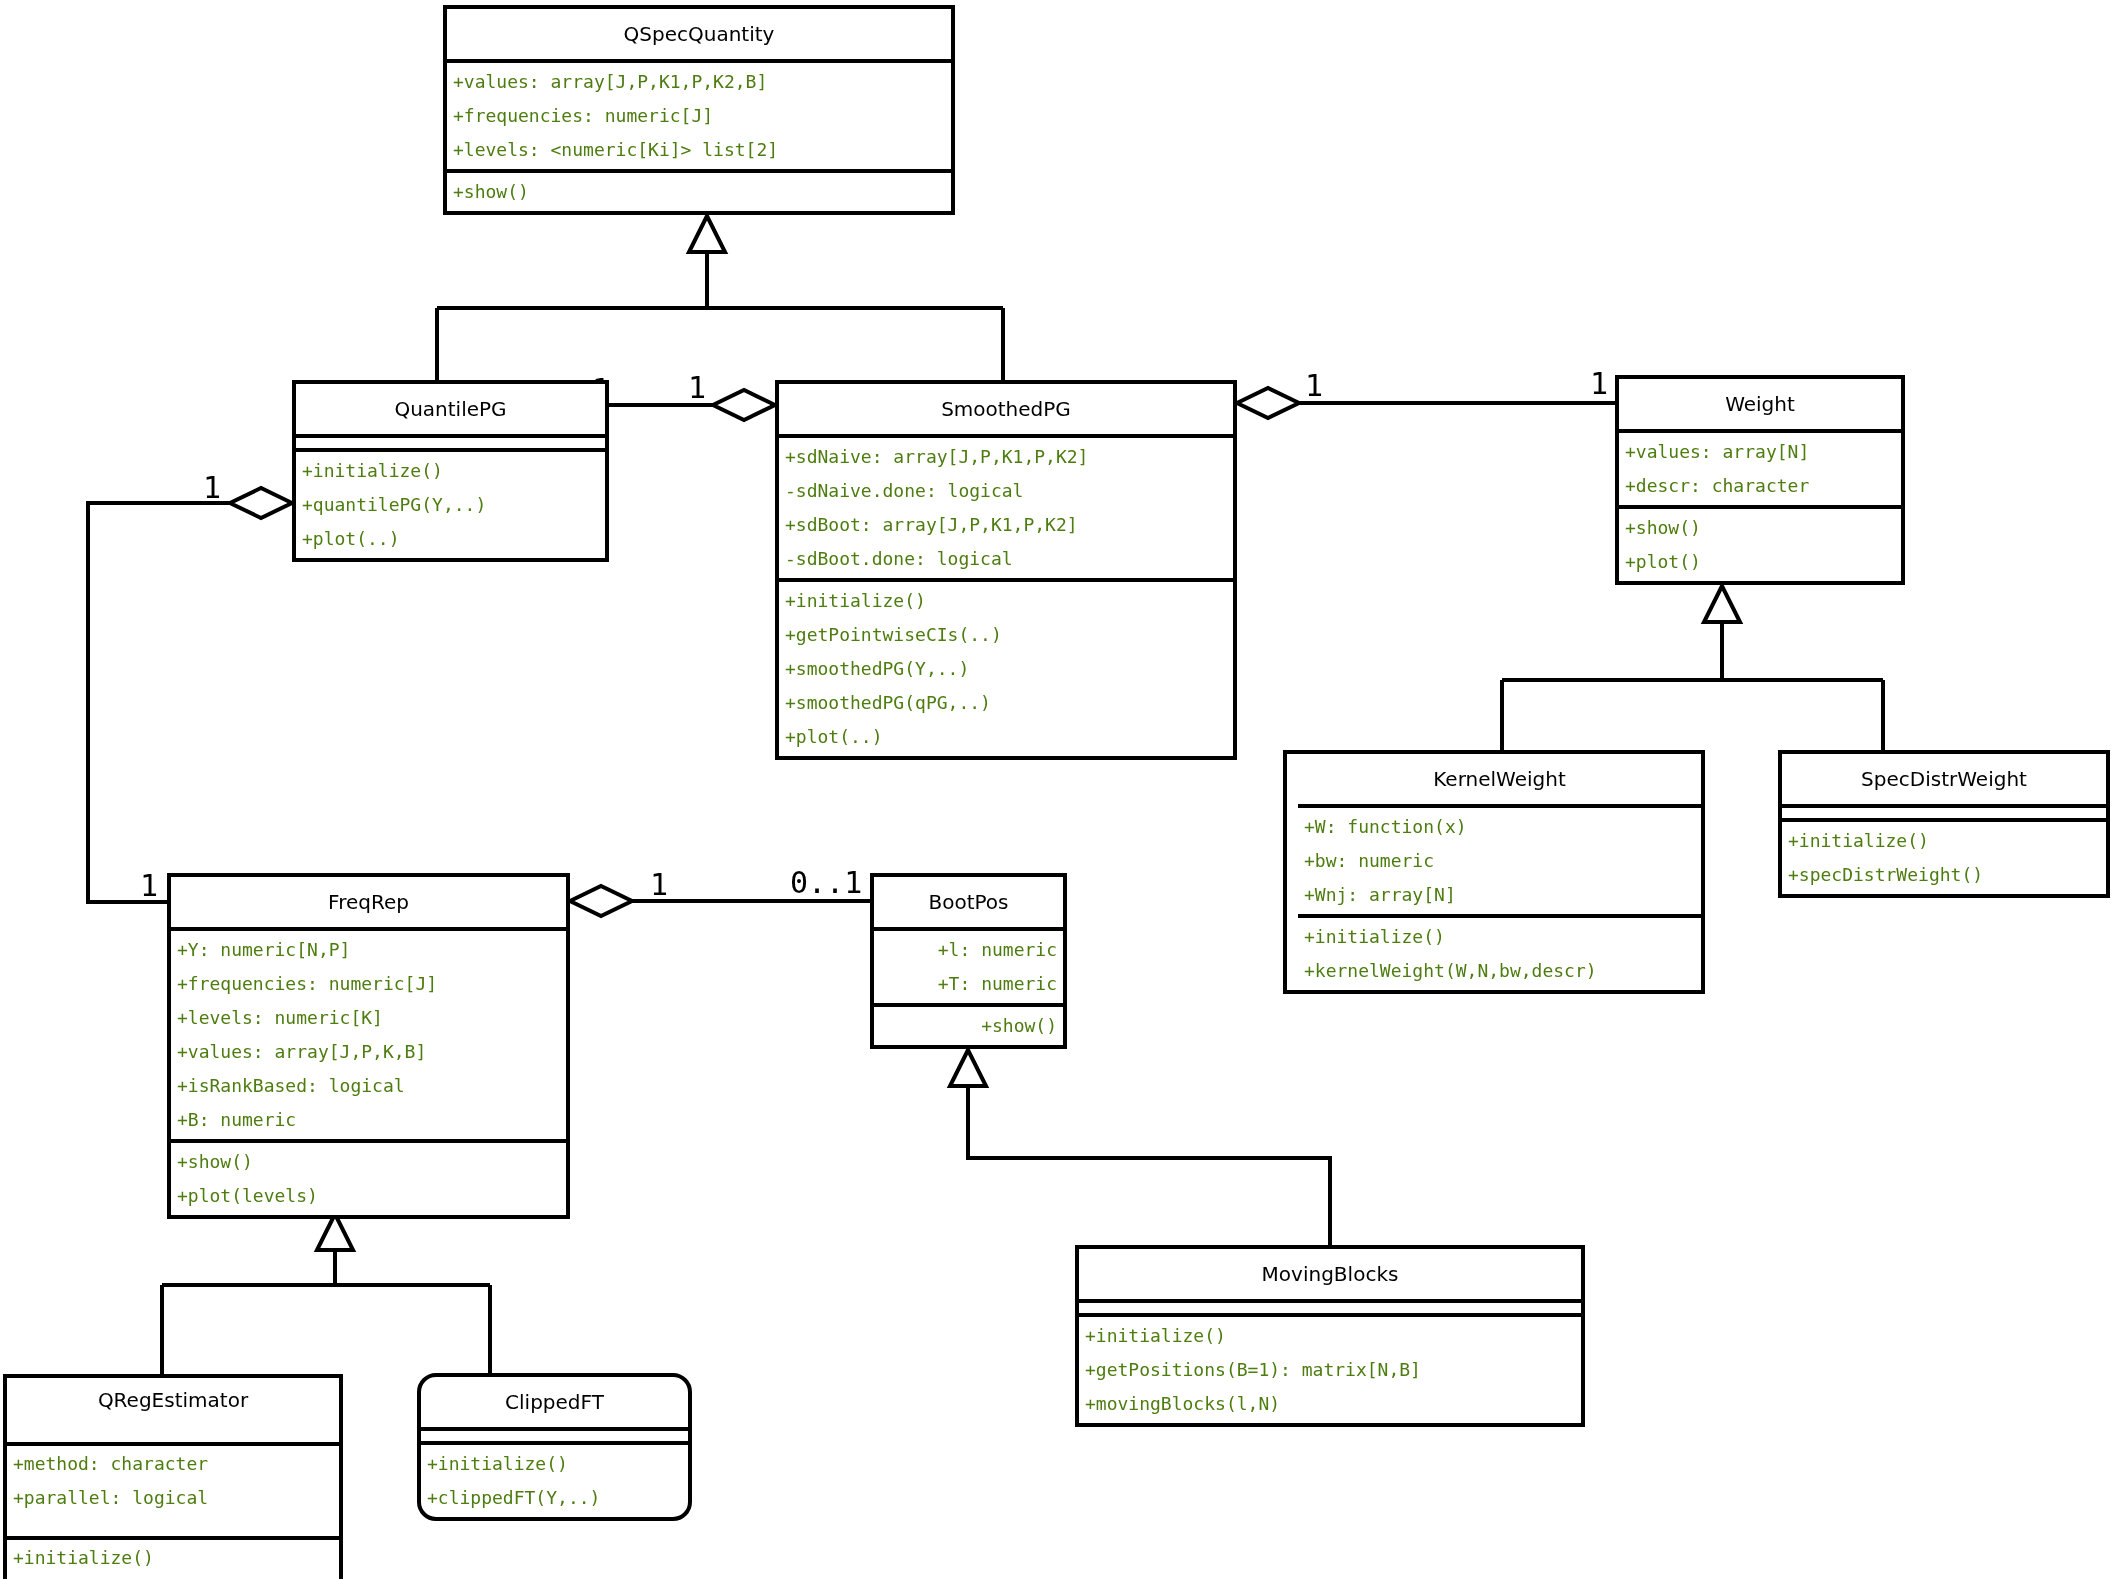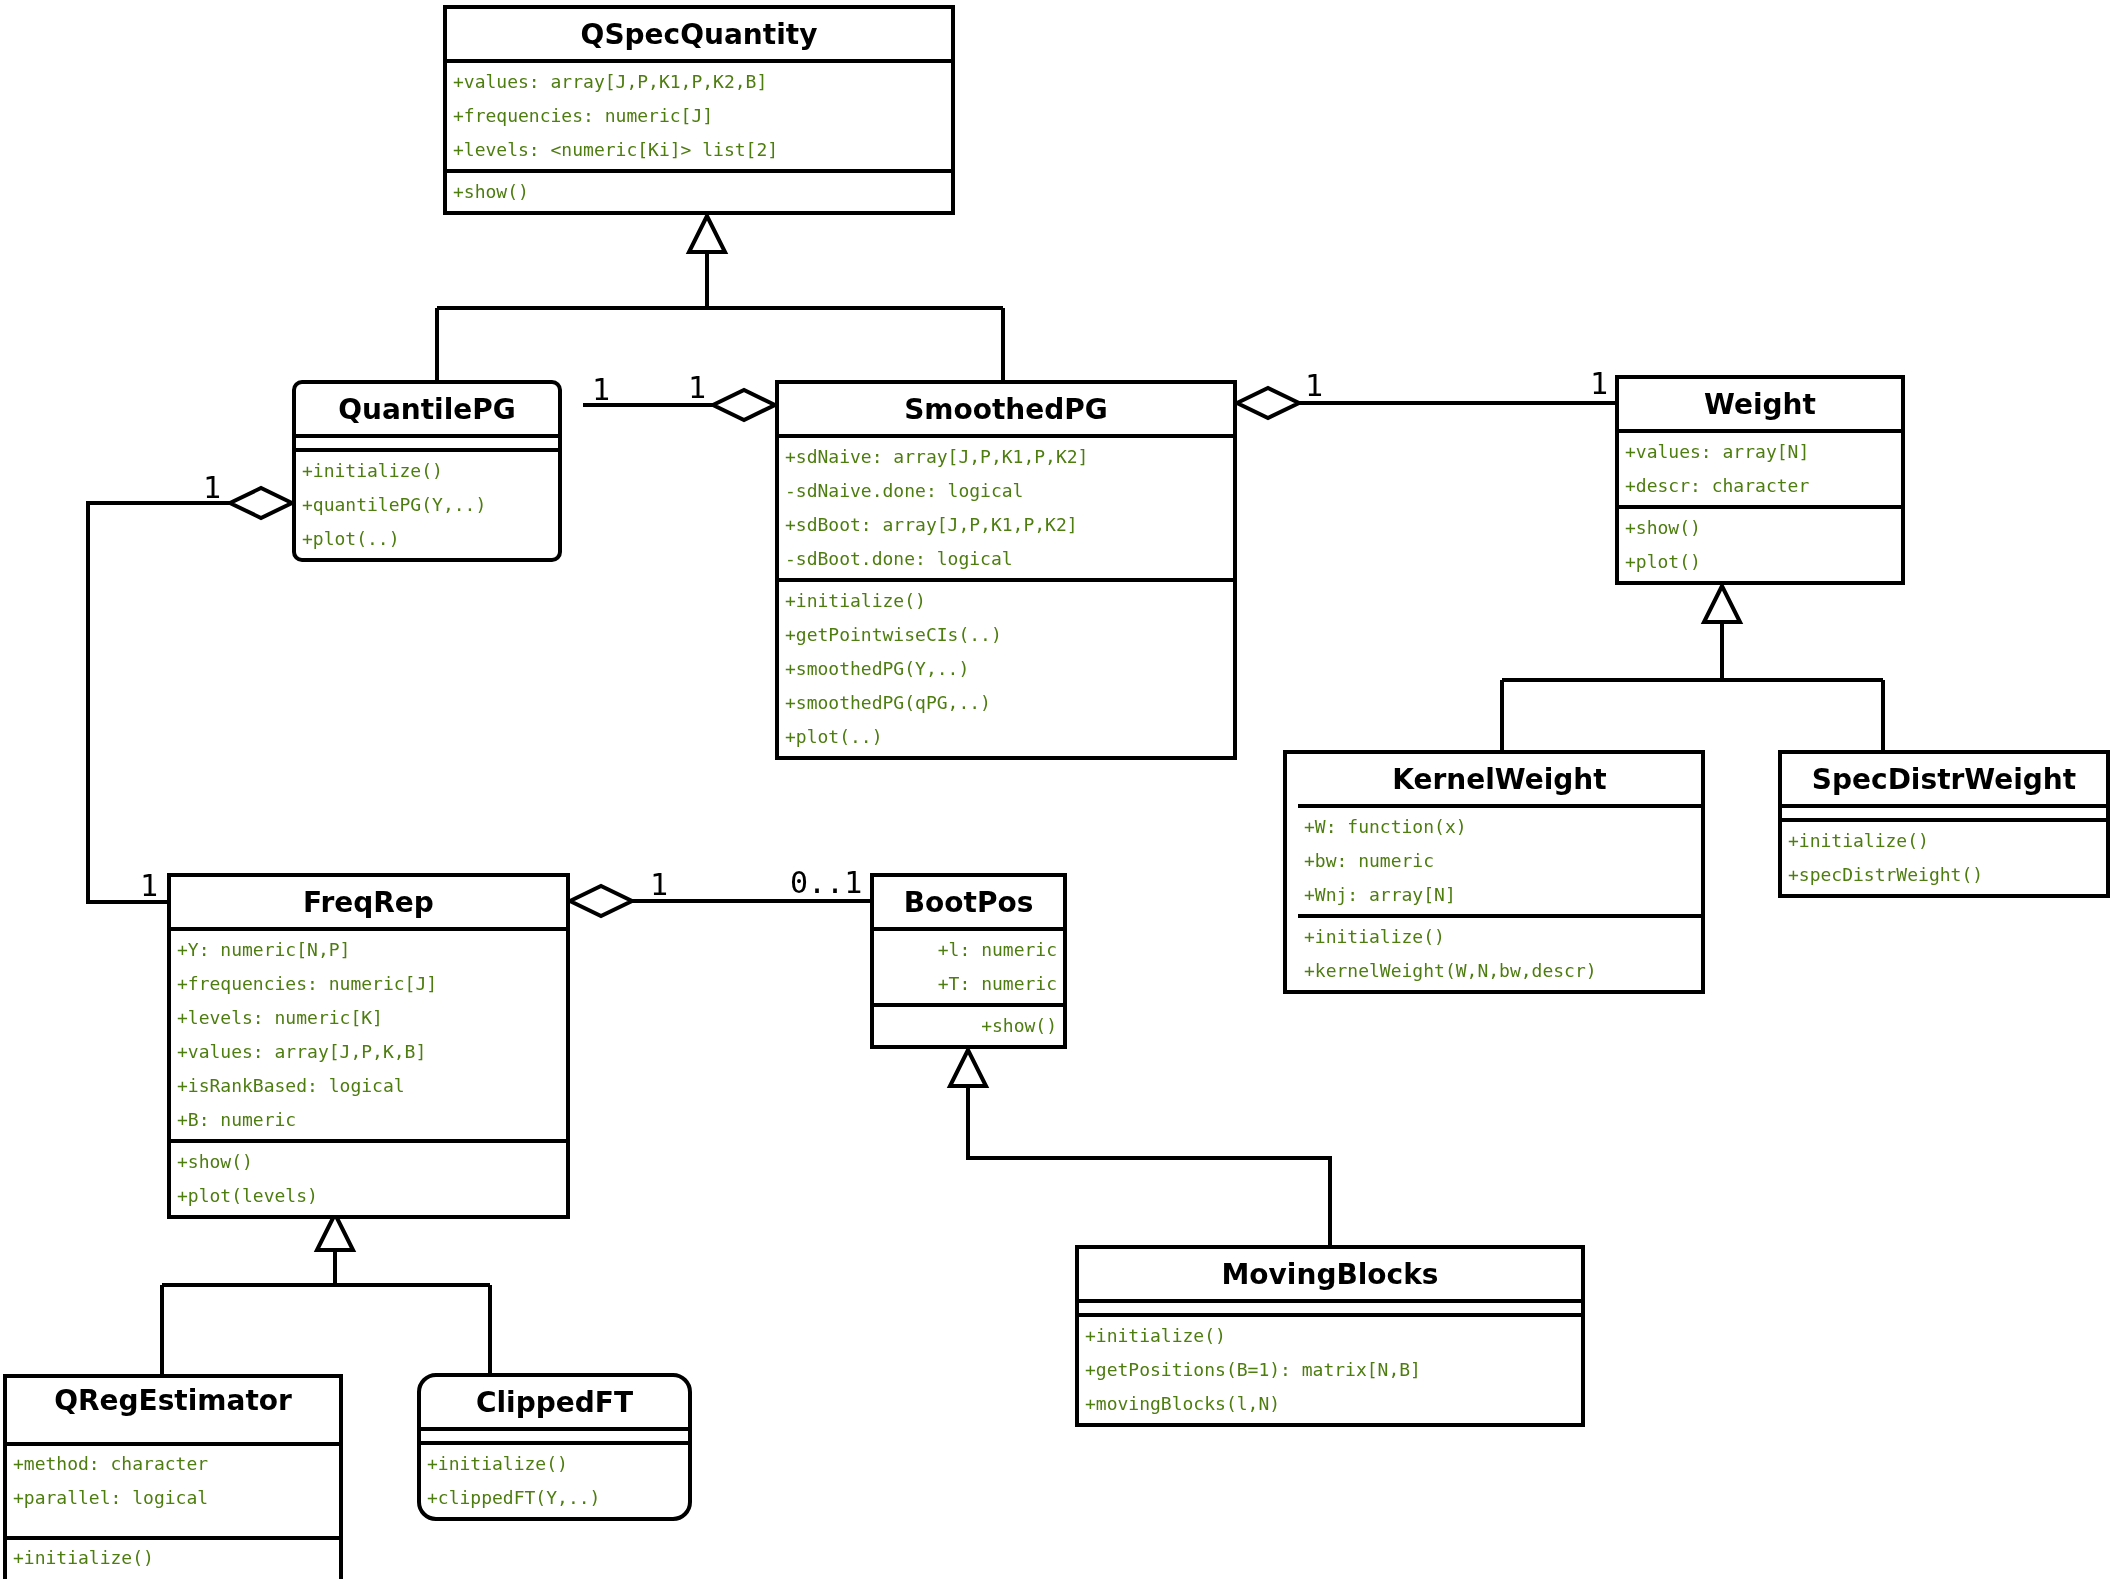--- a/index.html
+++ b/index.html
@@ -14,22 +14,22 @@
   .uml-class{
     position:absolute;
     background:#ffffff;
     border:4px solid #000;
     box-sizing:border-box;
   }
   .uml-title{
     height:50px;
     display:flex;align-items:center;justify-content:center;
     font-family:"DejaVu Sans",sans-serif;
-    font-weight:bold;
-    font-size:28px;
+    font-weight:normal;
+    font-size:20px;
     color:#000;
   }
   .uml-attrs,.uml-methods{
     border-top:4px solid #000;
     padding:2px 6px;
   }
   .uml-attrs.empty{height:10px;padding:0;}
   .m{
     font-family:"DejaVu Sans Mono",monospace;
     font-size:18px;
@@ -37,21 +37,21 @@
     color:#4d7c0f;
     white-space:pre;
   }
   .mult{
     font-family:"DejaVu Sans Mono",monospace;
     font-size:30px;
     fill:#000;
   }
   
   #c0{left:443px;top:5px;width:512px;}
-  #c1{left:292px;top:380px;width:270px;border-radius:10px;}
+  #c1{left:292px;top:380px;width:317px;}
   #c2{left:775px;top:380px;width:462px;}
   #c3{left:1615px;top:375px;width:290px;}
   #c4{left:1283px;top:750px;width:422px;padding-left:11px;}
   #c5{left:1778px;top:750px;width:332px;}
   #c6{left:167px;top:873px;width:403px;}
   #c7{left:870px;top:873px;width:197px;text-align:right;}
   #c8{left:1075px;top:1245px;width:510px;}
   #c9{left:3px;top:1374px;width:340px;}
   #c10{left:417px;top:1373px;width:275px;border-radius:19px;}
   #c9 .uml-title{height:44px;}

